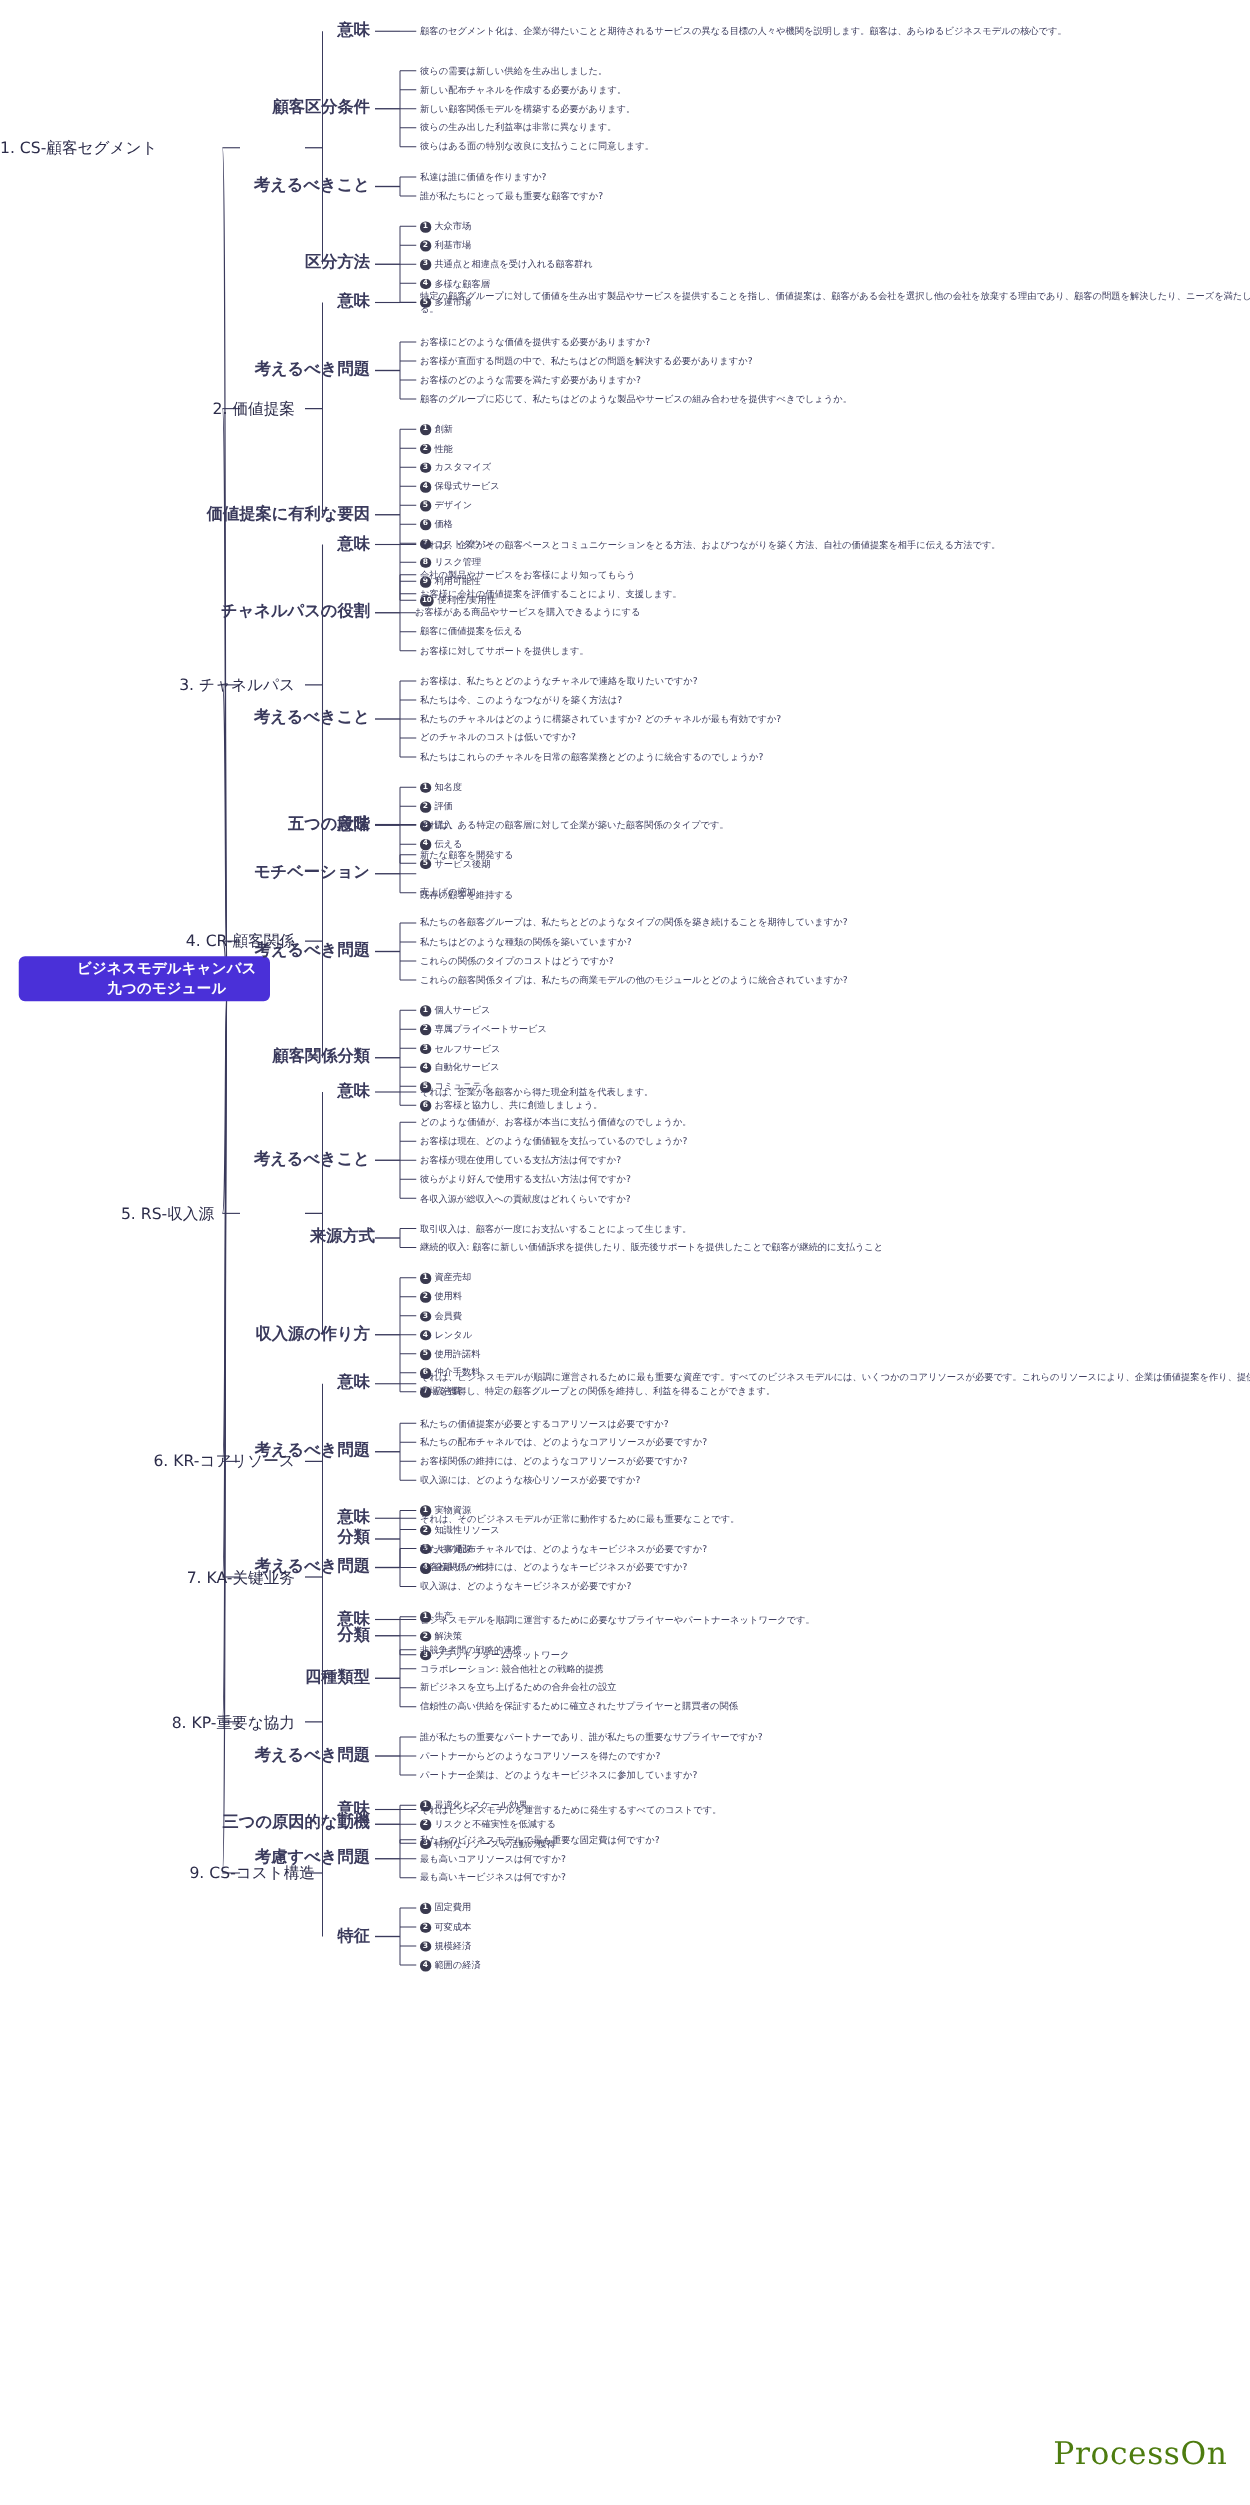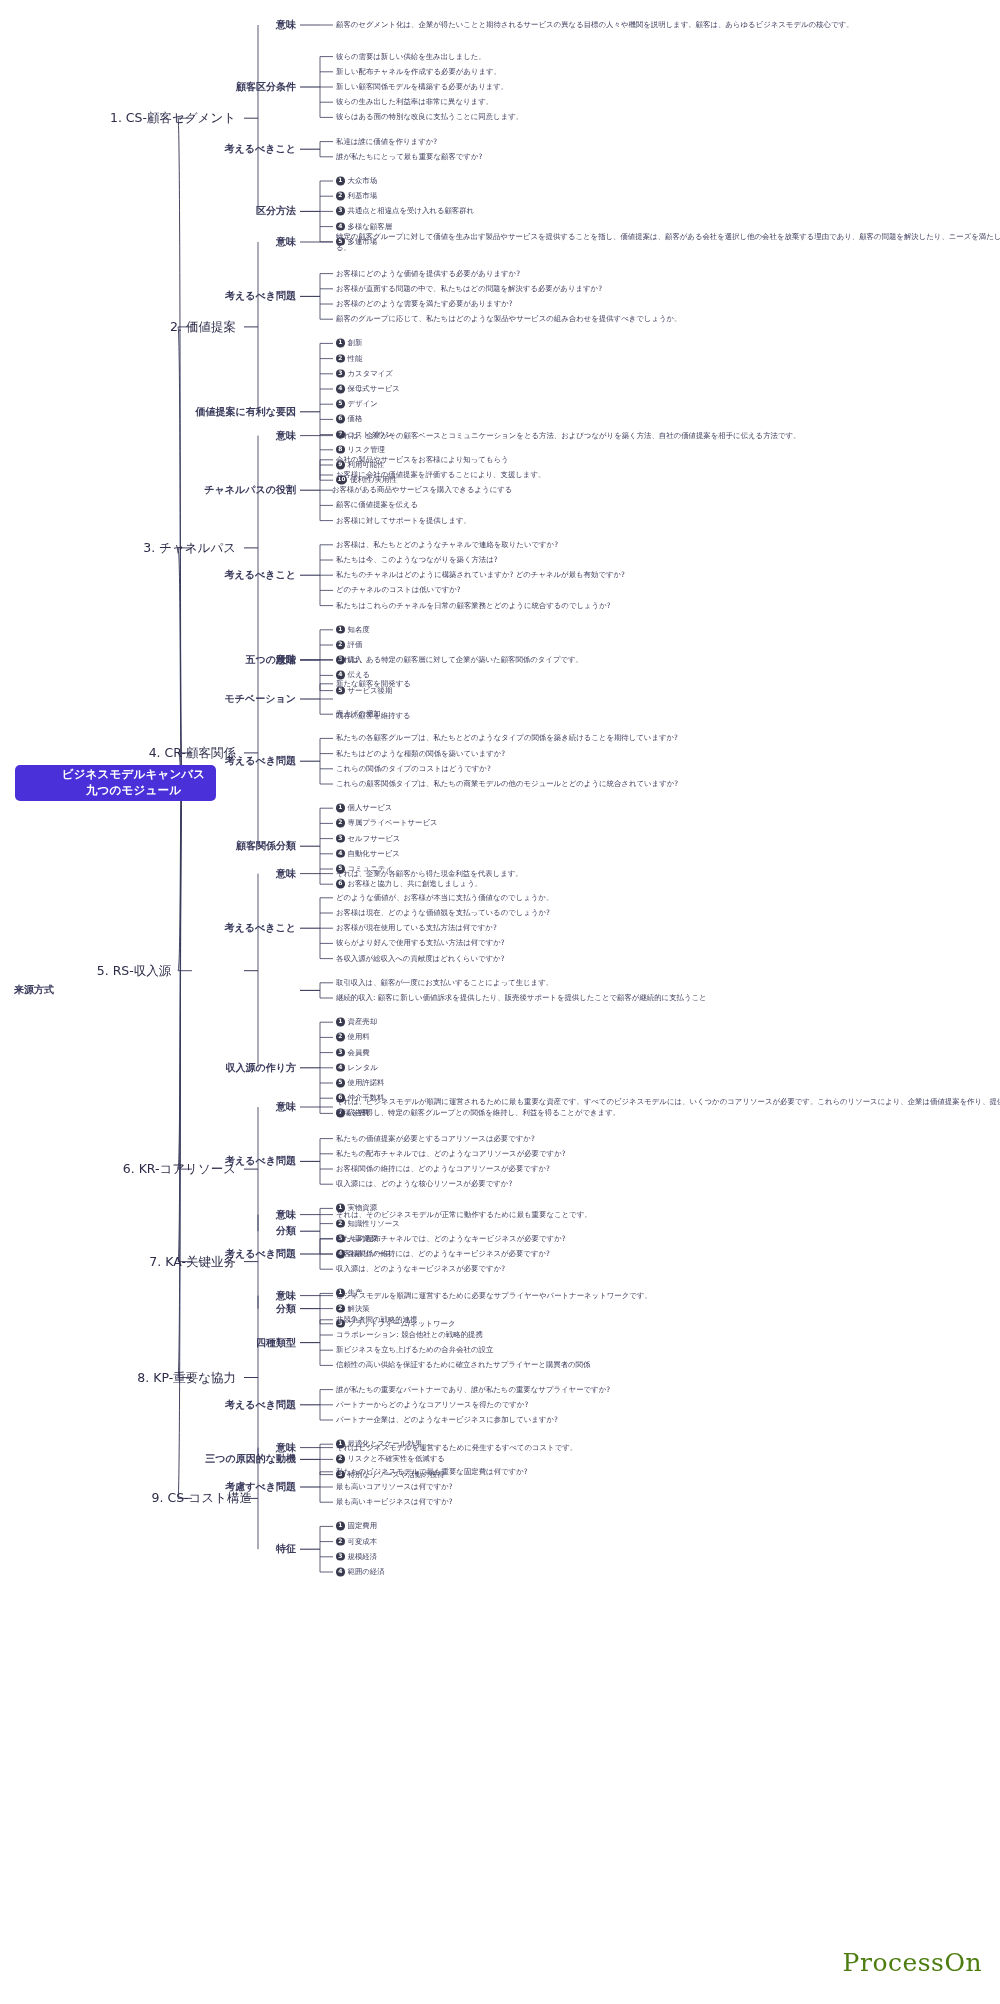--- a/index.html
+++ b/index.html
@@ -19,21 +19,21 @@
     background:#4a30d8;color:#ffffff;border-radius:5px;
     display:flex;flex-direction:column;align-items:center;justify-content:center;
     font-size:11.5px;font-weight:bold;letter-spacing:.2px;white-space:normal;text-align:center;padding-left:36px;
   }
   .root span{display:block;line-height:1.35;}
 
   
   .l1{font-size:12.5px;color:#2c2c4a;font-weight:normal;transform:translateY(-50%);}
 
   
-  .l2{font-size:10px;color:#3a3a5c;font-weight:bold;transform:translateY(-50%);}
+  .l2{font-size:13px;color:#3a3a5c;font-weight:bold;transform:translateY(-50%);}
 
   
   .l3{font-size:7.4px;color:#3a3a5c;transform:translateY(-50%);}
   .l3.wrap{white-space:normal;width:700px;line-height:1.5;}
 
   .num{
     display:inline-block;width:8.5px;height:8.5px;line-height:8.5px;
     border-radius:50%;background:#3a3a4f;color:#fff;text-align:center;
     font-size:6px;margin-right:3px;vertical-align:1px;font-weight:bold;
   }
@@ -300,21 +300,21 @@
       <div class="node l2" style="top: 87px; left: 0px; width: 296px; text-align: right;"><span>顧客区分条件</span></div>
       <div class="node l3" style="top: 141.6px; left: 336px;"><span>私達は誰に価値を作りますか?</span></div>
       <div class="node l3" style="top: 156.8px; left: 336px;"><span>誰が私たちにとって最も重要な顧客ですか?</span></div>
       <div class="node l2" style="top: 149.2px; left: 0px; width: 296px; text-align: right;"><span>考えるべきこと</span></div>
       <div class="node l3" style="top: 181px; left: 336px;"><span class="num">1</span><span>大众市场</span></div>
       <div class="node l3" style="top: 196.2px; left: 336px;"><span class="num">2</span><span>利基市場</span></div>
       <div class="node l3" style="top: 211.4px; left: 336px;"><span class="num">3</span><span>共通点と相違点を受け入れる顧客群れ</span></div>
       <div class="node l3" style="top: 226.6px; left: 336px;"><span class="num">4</span><span>多様な顧客層</span></div>
       <div class="node l3" style="top: 241.8px; left: 336px;"><span class="num">5</span><span>多連市場</span></div>
       <div class="node l2" style="top: 211.4px; left: 0px; width: 296px; text-align: right;"><span>区分方法</span></div>
-      <div class="node l1" style="top: 118.2px; left: 0px; width: 236px; text-align: right;"><span>1. CS-顧客セグメント</span></div>
+      <div class="node l1" style="top: 118.2px; left: 0px; width: 236px; text-align: left;"><span>1. CS-顧客セグメント</span></div>
       <div class="node l3 wrap" style="top: 242px; left: 336px; width: 690px; white-space: normal;"><span>特定の顧客グループに対して価値を生み出す製品やサービスを提供することを指し、価値提案は、顧客がある会社を選択し他の会社を放棄する理由であり、顧客の問題を解決したり、ニーズを満たしたりする。</span></div>
       <div class="node l2" style="top: 242px; left: 0px; width: 296px; text-align: right;"><span>意味</span></div>
       <div class="node l3" style="top: 273.6px; left: 336px;"><span>お客様にどのような価値を提供する必要がありますか?</span></div>
       <div class="node l3" style="top: 288.8px; left: 336px;"><span>お客様が直面する問題の中で、私たちはどの問題を解決する必要がありますか?</span></div>
       <div class="node l3" style="top: 304px; left: 336px;"><span>お客様のどのような需要を満たす必要がありますか?</span></div>
       <div class="node l3" style="top: 319.2px; left: 336px;"><span>顧客のグループに応じて、私たちはどのような製品やサービスの組み合わせを提供すべきでしょうか。</span></div>
       <div class="node l2" style="top: 296.4px; left: 0px; width: 296px; text-align: right;"><span>考えるべき問題</span></div>
       <div class="node l3" style="top: 343.4px; left: 336px;"><span class="num">1</span><span>創新</span></div>
       <div class="node l3" style="top: 358.6px; left: 336px;"><span class="num">2</span><span>性能</span></div>
       <div class="node l3" style="top: 373.8px; left: 336px;"><span class="num">3</span><span>カスタマイズ</span></div>
@@ -370,21 +370,21 @@
       <div class="node l3" style="top: 873.6px; left: 336px;"><span>それは、企業が各顧客から得た現金利益を代表します。</span></div>
       <div class="node l2" style="top: 873.6px; left: 0px; width: 296px; text-align: right;"><span>意味</span></div>
       <div class="node l3" style="top: 897.8px; left: 336px;"><span>どのような価値が、お客様が本当に支払う価値なのでしょうか。</span></div>
       <div class="node l3" style="top: 913px; left: 336px;"><span>お客様は現在、どのような価値観を支払っているのでしょうか?</span></div>
       <div class="node l3" style="top: 928.2px; left: 336px;"><span>お客様が現在使用している支払方法は何ですか?</span></div>
       <div class="node l3" style="top: 943.4px; left: 336px;"><span>彼らがより好んで使用する支払い方法は何ですか?</span></div>
       <div class="node l3" style="top: 958.6px; left: 336px;"><span>各収入源が総収入への貢献度はどれくらいですか?</span></div>
       <div class="node l2" style="top: 928.2px; left: 0px; width: 296px; text-align: right;"><span>考えるべきこと</span></div>
       <div class="node l3" style="top: 982.8px; left: 336px;"><span>取引収入は、顧客が一度にお支払いすることによって生じます。</span></div>
       <div class="node l3" style="top: 998px; left: 336px;"><span>継続的収入: 顧客に新しい価値訴求を提供したり、販売後サポートを提供したことで顧客が継続的に支払うこと</span></div>
-      <div class="node l2" style="top: 990.4px; left: 14px; width: 296px; text-align: left;"><span>来源方式</span></div>
+      <div class="node l2" style="top: 990.4px; left: 4px; width: 296px; text-align: right; font-family: Liberation Mono, monospace;"><span>来源方式</span></div>
       <div class="node l3" style="top: 1022.2px; left: 336px;"><span class="num">1</span><span>資産売却</span></div>
       <div class="node l3" style="top: 1037.4px; left: 336px;"><span class="num">2</span><span>使用料</span></div>
       <div class="node l3" style="top: 1052.6px; left: 336px;"><span class="num">3</span><span>会員費</span></div>
       <div class="node l3" style="top: 1067.8px; left: 336px;"><span class="num">4</span><span>レンタル</span></div>
       <div class="node l3" style="top: 1083px; left: 336px;"><span class="num">5</span><span>使用許諾料</span></div>
       <div class="node l3" style="top: 1098.2px; left: 336px;"><span class="num">6</span><span>仲介手数料</span></div>
       <div class="node l3" style="top: 1113.4px; left: 336px;"><span class="num">7</span><span>広告費</span></div>
       <div class="node l2" style="top: 1067.8px; left: 0px; width: 296px; text-align: right;"><span>収入源の作り方</span></div>
       <div class="node l1" style="top: 970.7px; left: 16px; width: 236px; text-align: center;"><span>5. RS-収入源</span></div>
       <div class="node l3 wrap" style="top: 1107px; left: 336px; width: 690px; white-space: normal;"><span>それは、ビジネスモデルが順調に運営されるために最も重要な資産です。すべてのビジネスモデルには、いくつかのコアリソースが必要です。これらのリソースにより、企業は価値提案を作り、提供し、市場を獲得し、特定の顧客グループとの関係を維持し、利益を得ることができます。</span></div>

